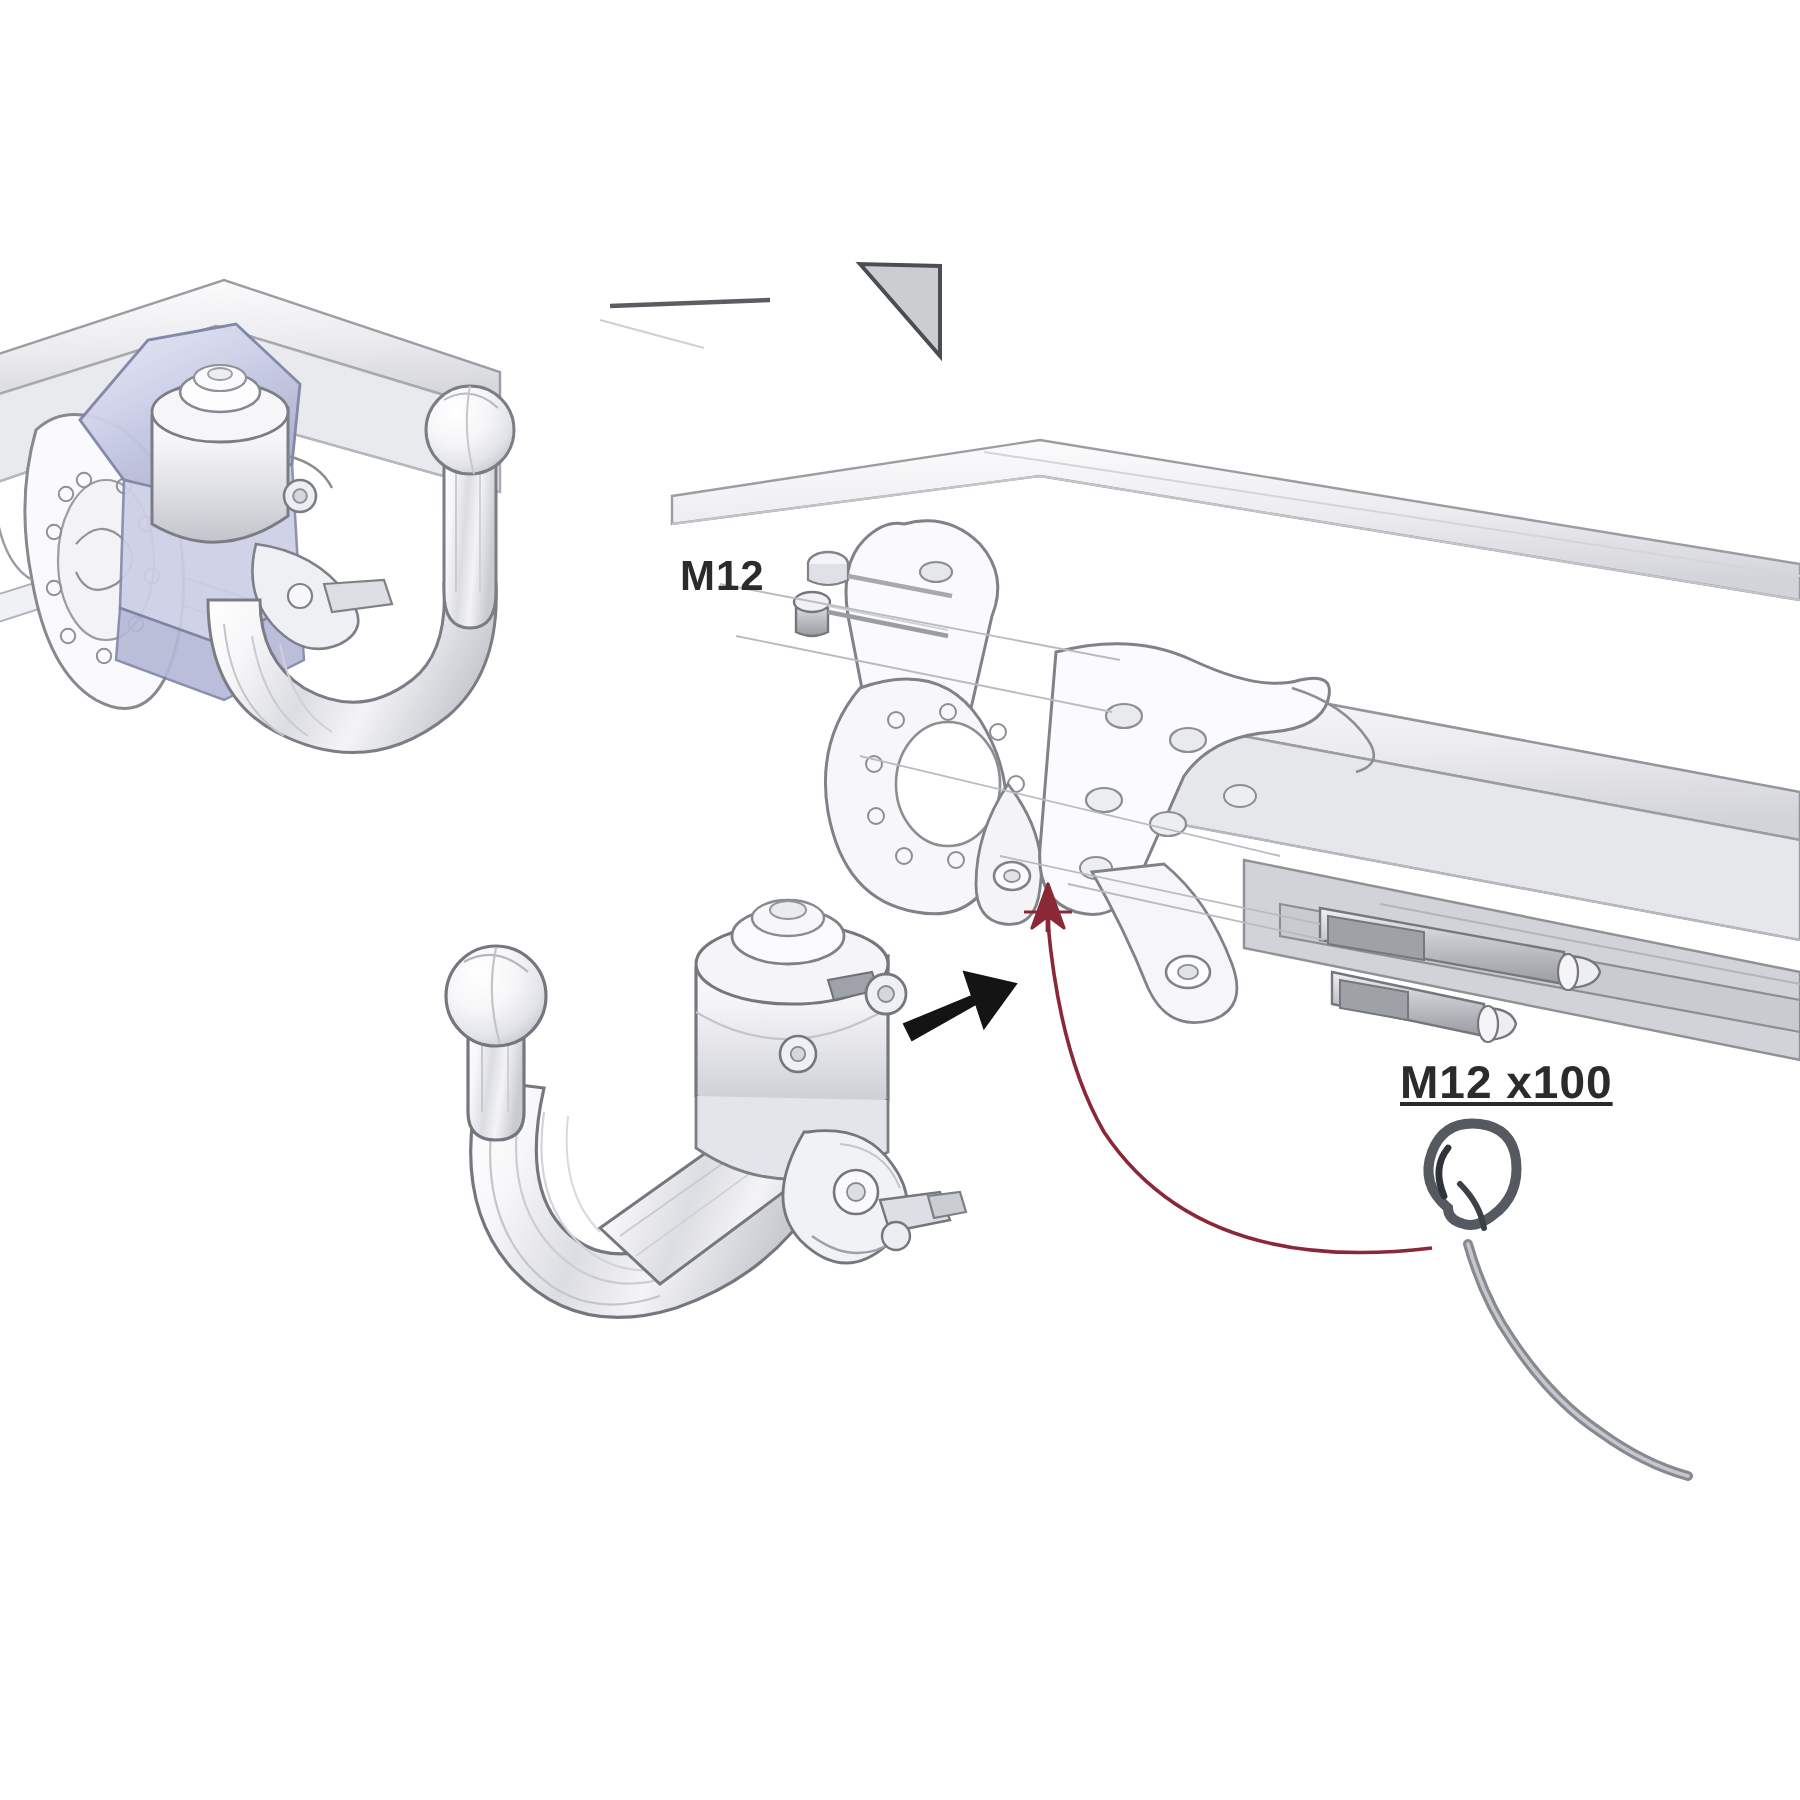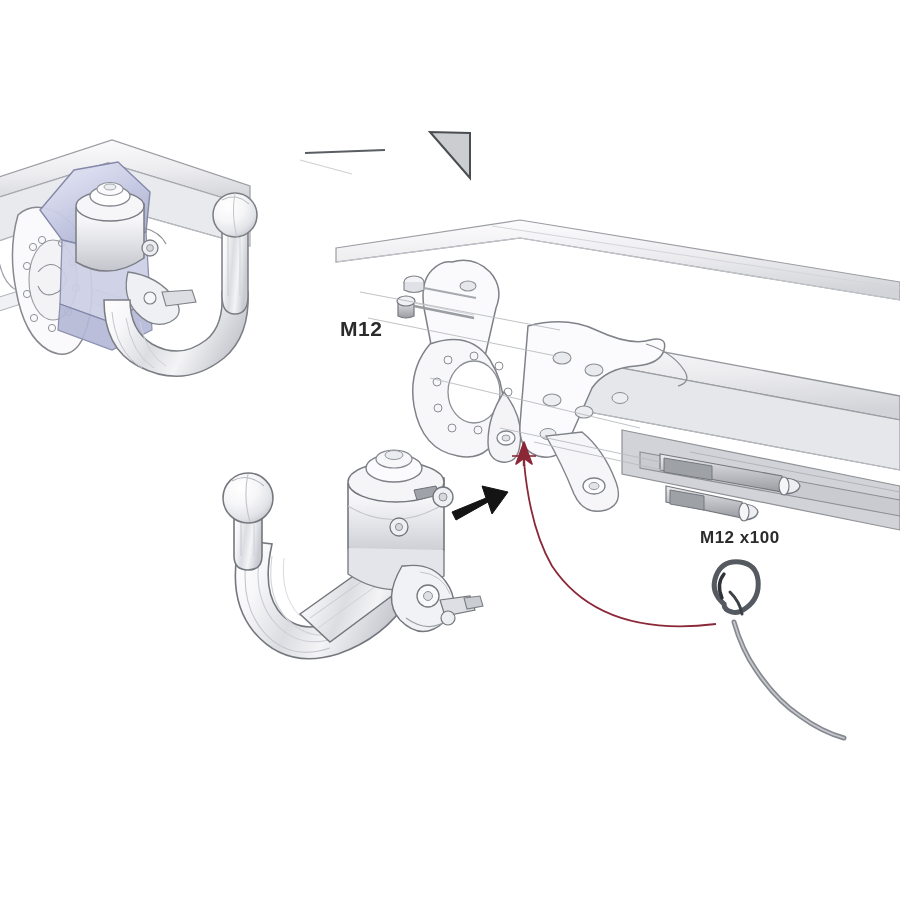--- a/index.html
+++ b/index.html
@@ -13,21 +13,21 @@
   .lbl{
     position:absolute;
     font-family:"Liberation Sans", sans-serif;
     font-weight:bold;
     color:#2b2b2b;
     white-space:nowrap;
     letter-spacing:.5px;
     user-select:none;
   }
   #label-m12{left:340px;top:277px;font-size:21px;}
-  #label-m12x100{left:700px;top:528px;font-size:17px;}
+  #label-m12x100{left:700px;top:528px;font-size:23px;text-decoration:underline;}
 </style>
 </head>
 <body>
 
 <div id="sheet">
 
 <svg width="900" height="900" viewBox="0 0 900 900" xmlns="http://www.w3.org/2000/svg">
   <defs>
     <linearGradient id="gChrome" x1="0" y1="0" x2="1" y2="0.3">
       <stop offset="0%" stop-color="#ffffff"></stop>
@@ -301,17 +301,17 @@
   </g>
 
   <g>
     <path d="M716 624 Q600 638 552 566 Q530 528 524 462" fill="none" stroke="#8b2838" stroke-width="1.8"></path>
     <path d="M524 442 L532 464 L524 458 L516 464 Z" fill="#8b2838" stroke="#8b2838" stroke-width="1.6" stroke-linejoin="round"></path>
     <path d="M524 444 L524 466" stroke="#8b2838" stroke-width="2.4"></path>
     <path d="M512 456 L536 456" stroke="#8b2838" stroke-width="1.6"></path>
   </g>
 </svg>
 
-<div class="lbl" id="label-m12" style="left: 340px; top: 277px; margin-top: 40px;">M12</div>
+<div class="lbl" id="label-m12" style="left: 340px; top: 277px;">M12</div>
 
 <div class="lbl" id="label-m12x100" style="left: 700px; top: 528px;">M12 x100</div>
 
 </div>
 
 </body></html>

